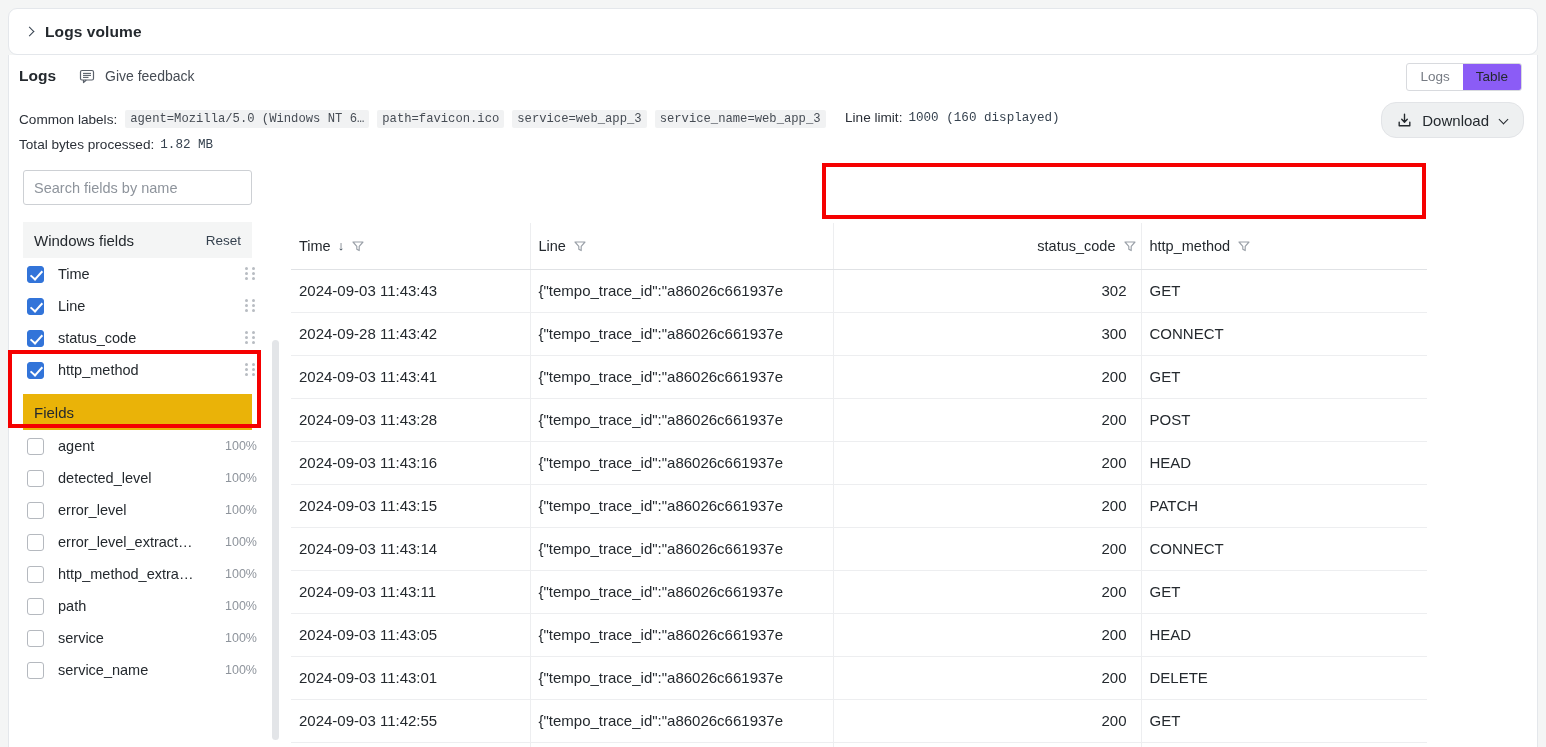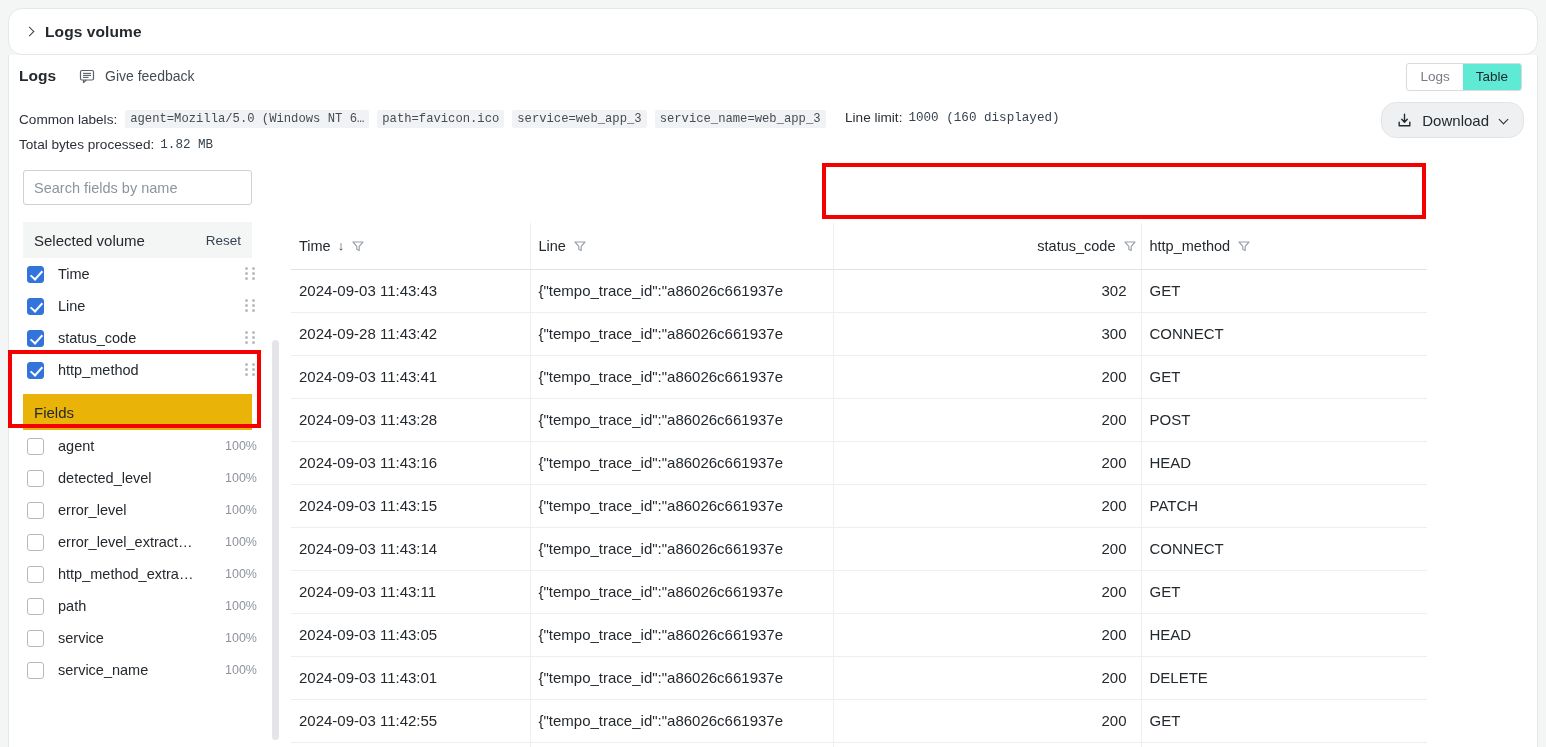--- a/index.html
+++ b/index.html
@@ -9,21 +9,21 @@
     background: #f4f5f5;
     font-family: "Liberation Sans", sans-serif;
     color: #24292e;
     overflow: hidden;
   }
   .app { position: relative; width: 1546px; height: 747px; }
 
   
   .volume-panel {
     position: absolute; left: 8px; top: 8px; width: 1530px; height: 47px;
-    background: #ffffff; border: 1px solid #e4e7eb; border-radius: 14px;
+    background: #ffffff; border: 1px solid #e4e7eb; border-radius: 9px;
     display: flex; align-items: center;
   }
   .volume-title-wrap { display: flex; align-items: center; gap: 10px; padding-left: 16px; cursor: pointer; }
   .chev-right { width: 10px; height: 10px; position: relative; }
   .chev-right::before {
     content: ""; position: absolute; left: 1px; top: 1px;
     width: 6px; height: 6px;
     border-top: 1.8px solid #36424f; border-right: 1.8px solid #36424f;
     transform: rotate(45deg);
   }
@@ -43,21 +43,21 @@
 
   .toggle-group {
     position: absolute; right: 15px; top: 8px; height: 28px;
     display: flex; border: 1px solid #d8dade; border-radius: 3px; overflow: hidden; background: #fff;
   }
   .toggle-btn {
     font-size: 13.5px; padding: 0 13px; height: 26px; line-height: 26px;
     background: transparent; border: none; color: #767b83; cursor: pointer;
     font-family: "Liberation Sans", sans-serif;
   }
-  .toggle-btn.active { background: #5eead4; color: #24292e; font-weight: 500; }
+  .toggle-btn.active { background: #8b5cf6; color: #24292e; font-weight: 500; }
 
   
   .meta-row { position: absolute; left: 10px; font-size: 13.5px; color: #36424f; display: flex; align-items: center; }
   .meta-labels { top: 55px; gap: 8px; }
   .meta-bytes { top: 82px; gap: 6px; }
   .meta-strong { font-size: 13.6px; color: #2b3038; }
   .chip {
     background: #f1f2f3; color: #464c54; border-radius: 2px;
     padding: 2px 5px; font-family: "Liberation Mono", monospace; font-size: 12.2px;
     white-space: nowrap; max-width: 250px; overflow: hidden; text-overflow: ellipsis;
@@ -200,21 +200,21 @@
         <path d="M3 9.5 L3 13 L13 13 L13 9.5" fill="none" stroke="#24292e" stroke-width="1.3" stroke-linecap="round" stroke-linejoin="round"></path>
       </svg>
       <span>Download</span>
       <span class="chev-down-sm"></span>
     </button>
 
     <div class="sidebar">
       <input class="search-input" placeholder="Search fields by name" style="">
 
       <div class="section-head">
-        <span class="section-head-title">Selected volume</span>
+        <span class="section-head-title">Windows fields</span>
         <span class="section-reset">Reset</span>
       </div>
 
       <div class="field-row">
         <span class="cbox checked"></span>
         <span class="field-name">Time</span>
         <span class="drag">
             <i></i>
             <i></i>
             <i></i>

